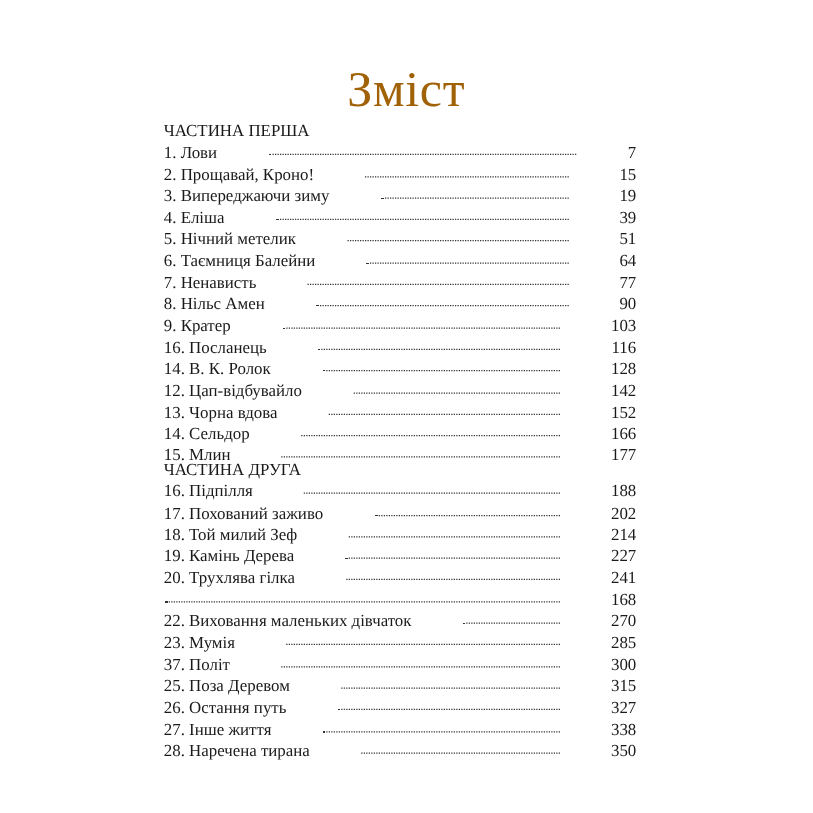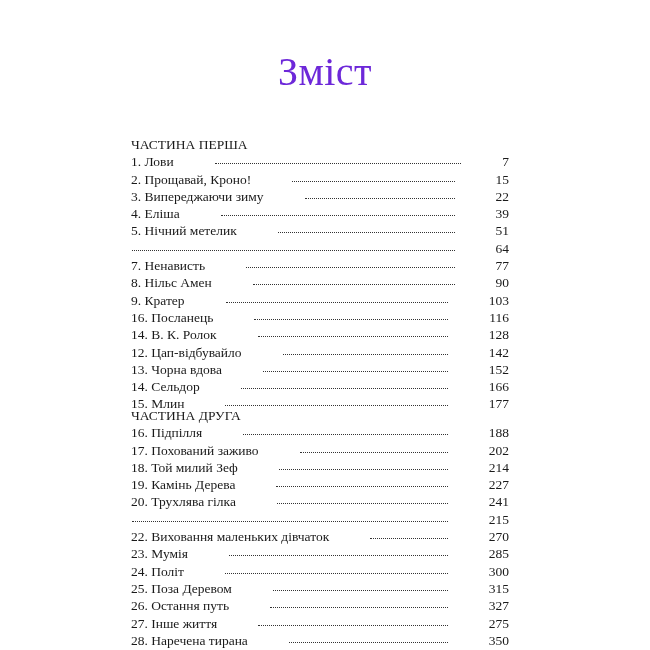--- a/index.html
+++ b/index.html
@@ -1,20 +1,20 @@
 <!DOCTYPE html>
 <html><head>
 <meta charset="utf-8">
 <style>
   html, body { margin: 0; padding: 0; background: #ffffff; }
   body { width: 650px; height: 650px; position: relative; overflow: hidden;
          font-family: "Liberation Serif", "DejaVu Serif", serif; color: #1a1a1a; }
   .title { position: absolute; top: 48px; left: 0; width: 650px; text-align: center;
-           font-size: 40px; line-height: 48px; color: #6d28d9; letter-spacing: 0.5px; }
-  .section { position: absolute; left: 131px; width: 378px; margin-top: 40px; }
+           font-size: 40px; line-height: 48px; color: #a16207; letter-spacing: 0.5px; }
+  .section { position: absolute; left: 131px; width: 378px; }
   .sec1 { top: 96px; }
   .sec2 { top: 367px; }
   .part-heading { font-size: 13.5px; line-height: 17.3px; height: 17.3px; white-space: nowrap; }
   .entry { display: flex; align-items: baseline; font-size: 13.5px; line-height: 17.3px;
            height: 17.3px; white-space: nowrap; gap: 40px; }
   .entry .label { flex: 0 0 auto; }
   .entry .leader { flex: 1 1 auto; overflow: hidden; margin: 0 1px;
                    border-bottom: 1px dotted #333; height: 0; position: relative; top: -2px; }
   .entry .page { flex: 0 0 auto; text-align: right; }
 </style>
@@ -32,33 +32,34 @@
         <span class="page">7</span>
       </div>
       <div class="entry">
         <span class="label">2. Прощавай, Кроно!</span>
         <span class="leader"></span>
         <span class="page">15</span>
       </div>
       <div class="entry">
         <span class="label">3. Випереджаючи зиму</span>
         <span class="leader"></span>
-        <span class="page">22</span>
+        <span class="page">19</span>
       </div>
       <div class="entry">
         <span class="label">4. Еліша</span>
         <span class="leader"></span>
         <span class="page">39</span>
       </div>
       <div class="entry">
         <span class="label">5. Нічний метелик</span>
         <span class="leader"></span>
         <span class="page">51</span>
       </div>
       <div class="entry">
+        <span class="label">6. Таємниця Балейни</span>
         <span class="leader"></span>
         <span class="page">64</span>
       </div>
       <div class="entry">
         <span class="label">7. Ненависть</span>
         <span class="leader"></span>
         <span class="page">77</span>
       </div>
       <div class="entry">
         <span class="label">8. Нільс Амен</span>
@@ -126,51 +127,51 @@
         <span class="leader"></span>
         <span class="page">227</span>
       </div>
       <div class="entry">
         <span class="label">20. Трухлява гілка</span>
         <span class="leader"></span>
         <span class="page">241</span>
       </div>
       <div class="entry">
         <span class="leader"></span>
-        <span class="page">215</span>
+        <span class="page">168</span>
       </div>
       <div class="entry">
         <span class="label">22. Виховання маленьких дівчаток</span>
         <span class="leader"></span>
         <span class="page">270</span>
       </div>
       <div class="entry">
         <span class="label">23. Мумія</span>
         <span class="leader"></span>
         <span class="page">285</span>
       </div>
       <div class="entry">
-        <span class="label">24. Політ</span>
+        <span class="label">37. Політ</span>
         <span class="leader"></span>
         <span class="page">300</span>
       </div>
       <div class="entry">
         <span class="label">25. Поза Деревом</span>
         <span class="leader"></span>
         <span class="page">315</span>
       </div>
       <div class="entry">
         <span class="label">26. Остання путь</span>
         <span class="leader"></span>
         <span class="page">327</span>
       </div>
       <div class="entry">
         <span class="label">27. Інше життя</span>
         <span class="leader"></span>
-        <span class="page">275</span>
+        <span class="page">338</span>
       </div>
       <div class="entry">
         <span class="label">28. Наречена тирана</span>
         <span class="leader"></span>
         <span class="page">350</span>
       </div>
     </div>
 </div>
 
 </body></html>

